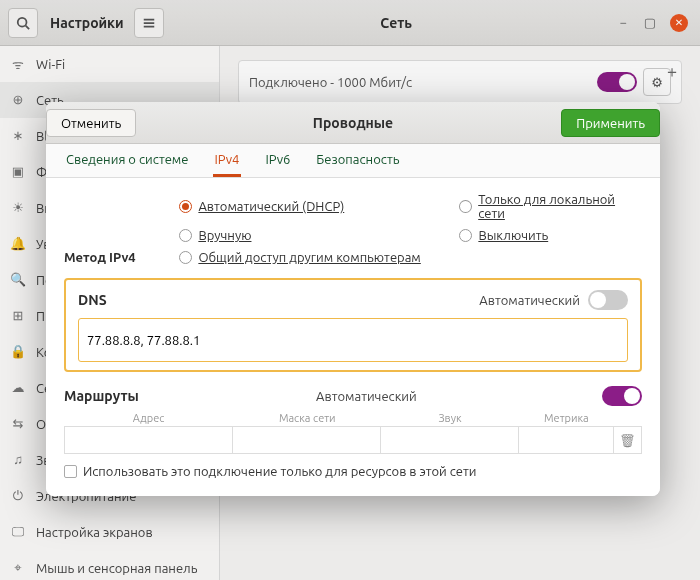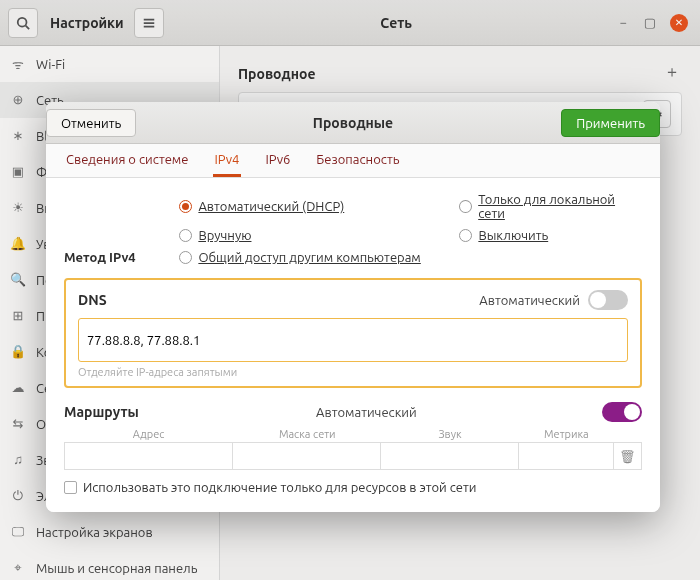--- a/index.html
+++ b/index.html
@@ -29,21 +29,21 @@
   .gbtn{width:28px;height:28px;border:1px solid #ccc;border-radius:4px;margin-left:6px;display:flex;align-items:center;justify-content:center;color:#555;}
 
   
   .overlay { position:absolute; inset:0; background:rgba(0,0,0,0.04);}
   .modal { position:absolute; left:46px; top:102px; width:614px; background:#fafafa; border-radius:8px; box-shadow:0 10px 40px rgba(0,0,0,0.35); overflow:hidden; }
   .modal-header { height:42px; background:linear-gradient(#ebebea,#e0dfdd); display:flex;align-items:center;padding:0 0;border-bottom:1px solid #c9c8c6;}
   .mbtn { height:28px; padding:0 14px; border:1px solid #c2c1bf; border-radius:4px; background:#f5f4f2; font-size:13px;}
   .mbtn.apply { background:#3fa32e; border-color:#2f8a21; color:#fff; }
   .modal-title { position:absolute; left:50%; transform:translateX(-50%); font-weight:700; font-size:14px;}
   .tabs { display:flex; gap:22px; padding: 8px 18px 0; border-bottom:1px solid #ddd; font-size:13px;}
-  .tab { padding:0 2px 8px; color:#7f1d1d; border-bottom:3px solid transparent;}
+  .tab { padding:0 2px 8px; color:#14532d; border-bottom:3px solid transparent;}
   .tab.active { color:#cf4914; border-bottom-color:#cf4914;}
   .modal-body { padding: 14px 18px 18px; background:#fff;}
   .row { display:flex; align-items:flex-end; gap:16px; margin-bottom:4px;}
   .lbl-strong { font-weight:700; font-size:13px; width:100px; padding-top:2px;}
   .radios { display:grid; grid-template-columns: 260px 1fr; row-gap:8px; column-gap:20px;}
   .radio { display:flex; align-items:center; gap:6px; color:#333; font-size:13px;text-decoration:underline;}
   .rdot { width:13px;height:13px;border:1px solid #999;border-radius:50%;display:inline-flex;align-items:center;justify-content:center;}
   .rdot.on{ border-color:#cf4914;}
   .rdot.on::after{content:"";width:7px;height:7px;border-radius:50%;background:#cf4914;}
   .dns-box { border:2px solid #f0b94a; border-radius:4px; padding:10px 12px 8px; margin-top:14px;}
@@ -150,21 +150,20 @@
         <span class="lbl">Настройка экранов</span>
       </div>
     <div class="sidebar-item">
         <span class="ic">⌖</span>
         <span class="lbl">Мышь и сенсорная панель</span>
       </div>
   </div>
 
   <div class="content">
     <span class="plus">＋</span>
-    <div class="section-title">Проводное</div>
     <div class="panel-row">
       <span>Подключено - 1000 Мбит/с</span>
       <span class="switch-on" style="margin-left:auto"></span>
       <span class="gbtn">
           <span>⚙</span>
         </span>
     </div>
   </div>
 </div>
 
@@ -209,21 +208,20 @@
       </div>
     </div>
 
     <div class="dns-box">
       <div class="dns-head">
         <span class="t">DNS</span>
         <span class="auto-label">Автоматический</span>
         <span class="switch-off"></span>
       </div>
       <input class="dns-input" value="77.88.8.8, 77.88.8.1" style="">
-      <div class="hint">Отделяйте IP-адреса запятыми</div>
     </div>
 
     <div class="routes">
       <div class="routes-head">
         <span class="t">Маршруты</span>
         <span class="auto-label">Автоматический</span>
         <span class="switch-on"></span>
       </div>
       <div class="rtable">
         <div class="rth">Адрес</div>

